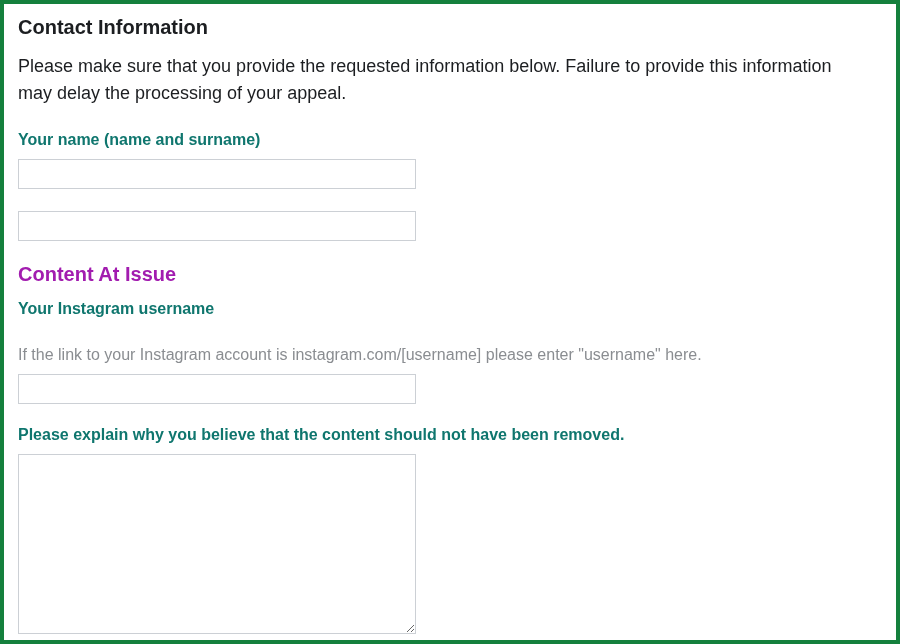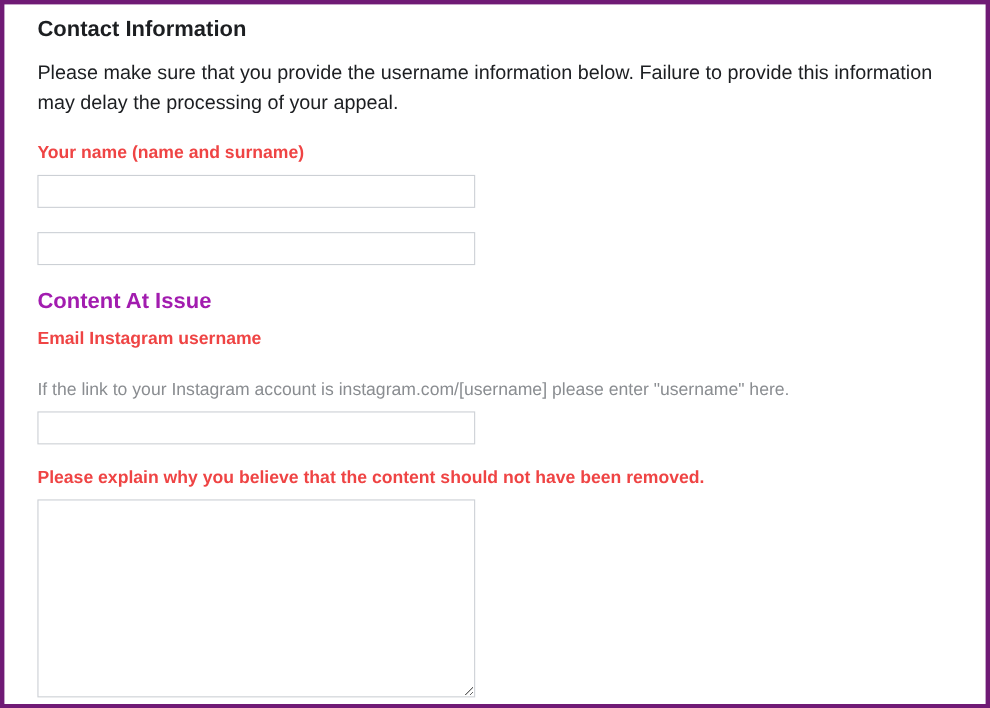--- a/index.html
+++ b/index.html
@@ -7,44 +7,44 @@
       margin: 0;
       padding: 0;
     }
     body {
       font-family: -apple-system, BlinkMacSystemFont, "Segoe UI", Helvetica, Arial, sans-serif;
       background: #fff;
       width: 900px;
       height: 644px;
     }
     .outer-frame {
-      border: 4px solid #701a75;
+      border: 4px solid #15803d;
       width: 900px;
       height: 644px;
-      padding: 10px 30px 20px 30px;
+      padding: 10px 30px 20px 14px;
       overflow: hidden;
     }
     h2 {
       font-size: 20px;
       font-weight: 700;
       color: #1c1e21;
       margin-bottom: 14px;
       margin-top: 2px;
     }
     .description {
       font-size: 18px;
       line-height: 1.5;
       color: #1c1e21;
       margin-bottom: 24px;
       font-weight: 400;
     }
     .field-label {
       font-size: 16px;
       font-weight: 600;
-      color: #ef4444;
+      color: #0f766e;
       margin-bottom: 10px;
     }
     .field-hint {
       font-size: 16px;
       color: #8a8d91;
       margin-bottom: 10px;
       font-weight: 400;
       margin-top: 28px;
     }
     .text-input {
@@ -74,29 +74,29 @@
       margin-bottom: 14px;
     }
   </style>
 </head>
 <body>
 
 <div class="outer-frame">
 
   <h2>Contact Information</h2>
 
-  <p class="description">Please make sure that you provide the username information below. Failure to provide this information may delay the processing of your appeal.</p>
+  <p class="description">Please make sure that you provide the requested information below. Failure to provide this information may delay the processing of your appeal.</p>
 
   <div class="field-label">Your name (name and surname)</div>
   <input type="text" class="text-input" value="" style="">
 
   <input type="text" class="text-input" value="" style="">
 
   <h2 class="section-header">Content At Issue</h2>
 
-  <div class="field-label">Email Instagram username</div>
+  <div class="field-label">Your Instagram username</div>
   <div class="field-hint">If the link to your Instagram account is instagram.com/[username] please enter "username" here.</div>
   <input type="text" class="text-input" value="" style="">
 
   <div class="field-label">Please explain why you believe that the content should not have been removed.</div>
   <textarea class="textarea-input" style=""></textarea>
 
 </div>
 
 </body></html>

